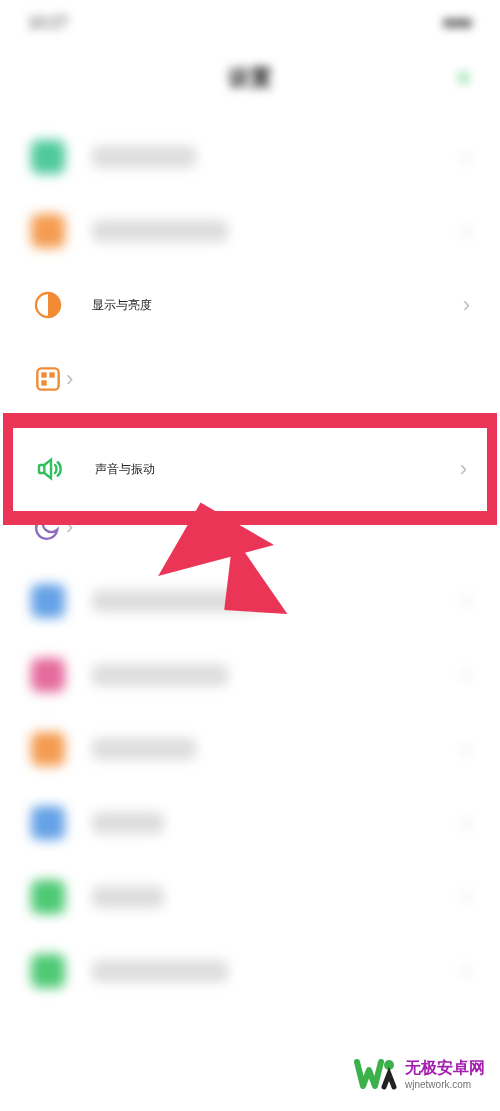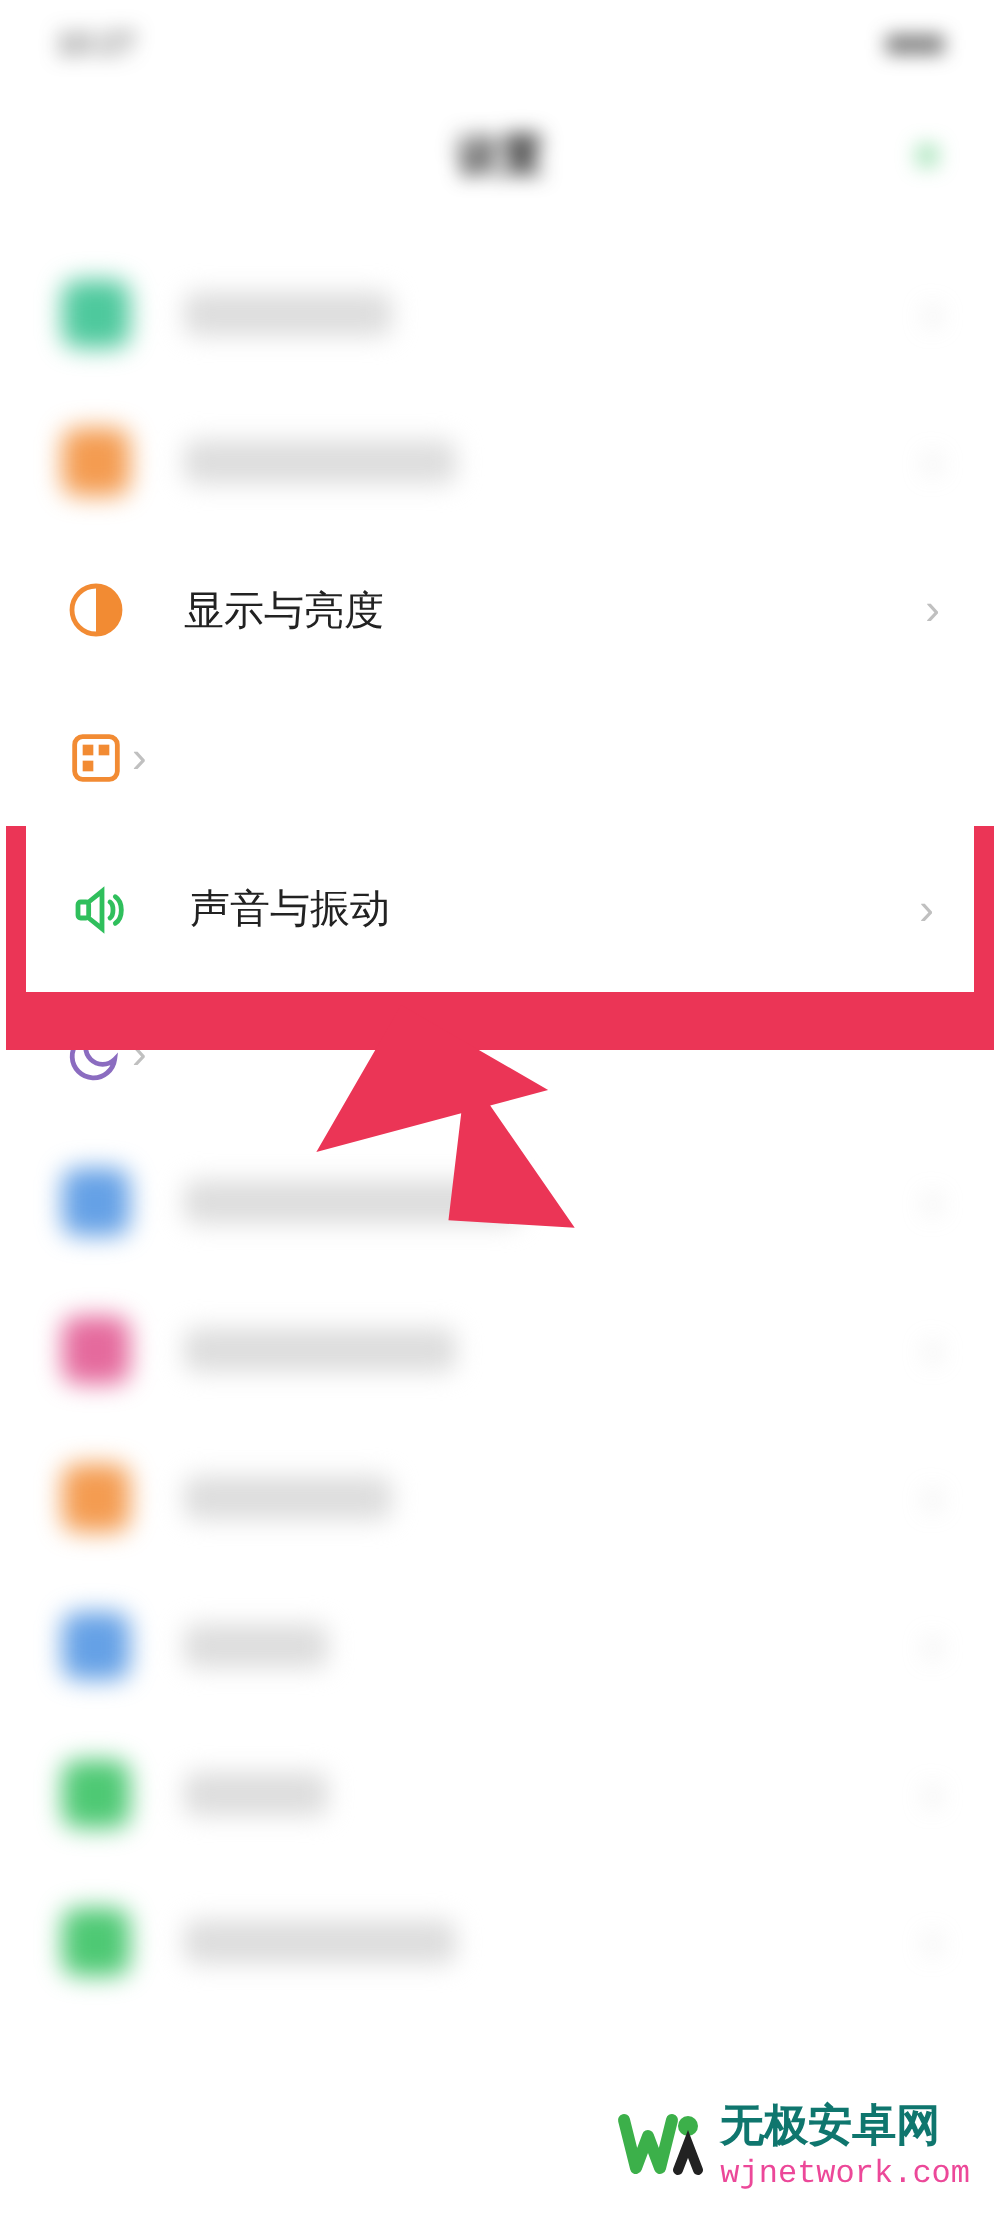--- a/index.html
+++ b/index.html
@@ -56,37 +56,38 @@
     .list-icon {
       width: 36px;
       height: 36px;
       display: flex;
       align-items: center;
       justify-content: center;
       flex-shrink: 0;
     }
     .list-label {
       margin-left: 26px;
-      font-size: 20px;
+      font-size: 12px;
       color: #222;
       flex: 1;
     }
     .chevron {
       color: #c0c0c0;
       font-size: 22px;
       font-weight: 300;
     }
     .highlight-box {
       position: absolute;
       left: 3px;
       right: 3px;
       top: 413px;
       height: 112px;
       background: #eb3556;
       display: flex;
+      align-items: center;
       z-index: 5;
     }
     .highlight-inner {
       background: #fff;
       margin: 0 10px;
       width: 100%;
       height: 83px;
       display: flex;
       align-items: center;
       padding: 0 20px;
@@ -107,28 +108,27 @@
     }
     .watermark-logo {
       width: 44px;
       height: 44px;
     }
     .watermark-text {
       display: flex;
       flex-direction: column;
     }
     .watermark-title {
-      font-size: 22px;
+      font-size: 16px;
       font-weight: 700;
-      color: #0f766e;
+      color: #a21caf;
     }
     .watermark-url {
-      font-size: 16px;
-      color: #ec4899;
-      font-family: Liberation Mono, monospace;
+      font-size: 10px;
+      color: #737373;
     }
     .blur-placeholder {
       background: #ddd;
       border-radius: 6px;
       height: 22px;
     }
     .icon-placeholder {
       width: 34px;
       height: 34px;
       border-radius: 8px;

